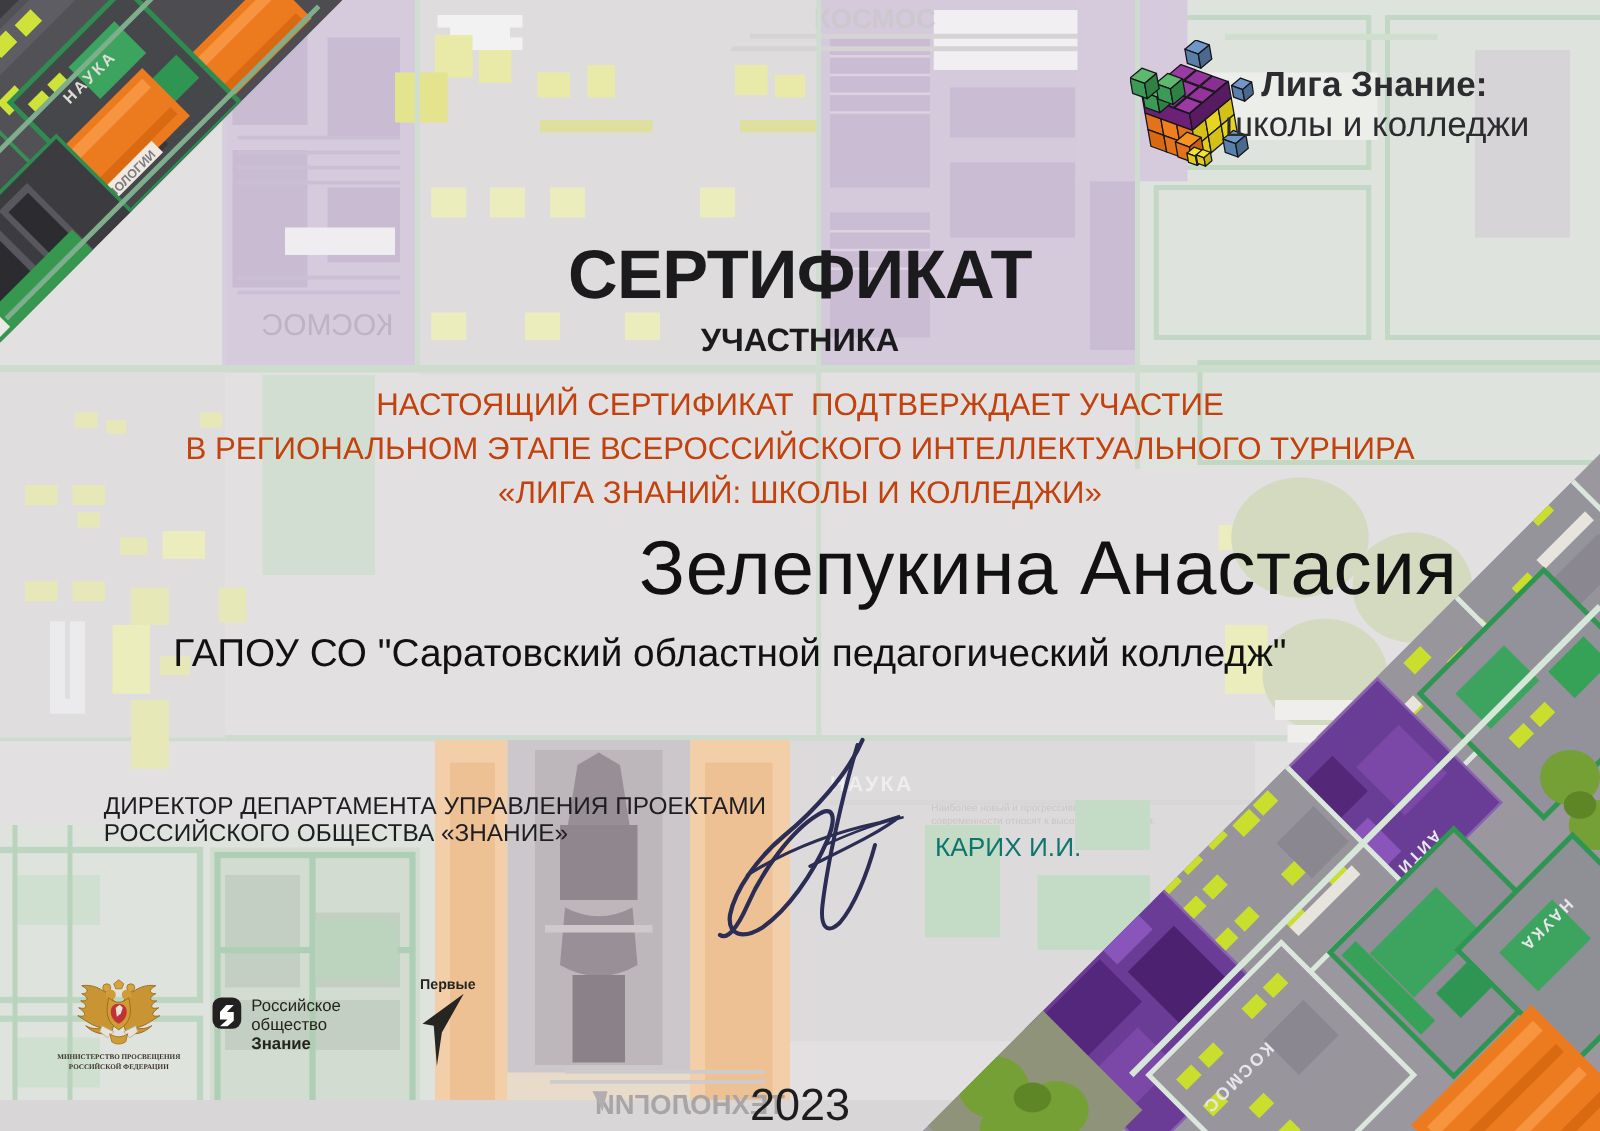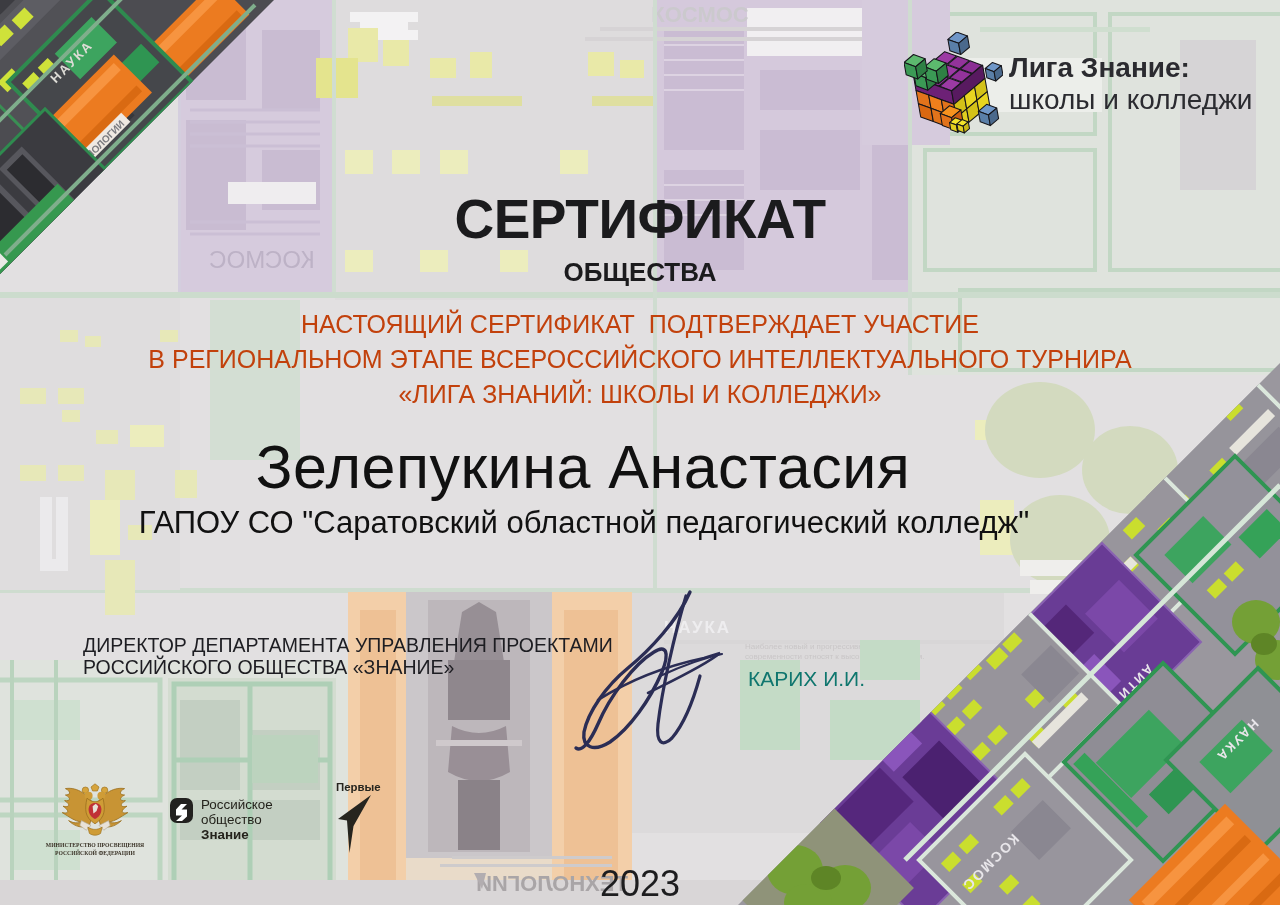--- a/index.html
+++ b/index.html
@@ -511,33 +511,33 @@
       <polygon points="66.4,103.3 77.7,109.8 77.7,122.9 66.4,116.4" fill="#e0cd1f" stroke="#15151a" stroke-width="2.0" stroke-linejoin="round"></polygon>
       <polygon points="77.7,109.8 88.9,103.3 88.9,116.4 77.7,122.9" fill="#c7b514" stroke="#15151a" stroke-width="2.0" stroke-linejoin="round"></polygon>
       <polygon points="111.5,86.5 129.5,76.0 147.5,86.5 129.5,96.9" fill="#6f97c8" stroke="#15151a" stroke-width="2.0" stroke-linejoin="round"></polygon>
       <polygon points="111.5,86.5 129.5,96.9 129.5,117.7 111.5,107.2" fill="#5a7fa8" stroke="#15151a" stroke-width="2.0" stroke-linejoin="round"></polygon>
       <polygon points="129.5,96.9 147.5,86.5 147.5,107.2 129.5,117.7" fill="#4a698c" stroke="#15151a" stroke-width="2.0" stroke-linejoin="round"></polygon>
     </g>
   </svg>
 
 <div class="abs" style="left:1009px;top:52px;font-size:28px;font-weight:bold;color:#2b2b30;">Лига Знание:</div>
 
-<div class="abs" style="left:1009px;top:84px;font-size:28px;color:#2b2b30;">школы и колледжи</div>
+<div class="abs" style="left:980px;top:84px;font-size:28px;color:#2b2b30;">школы и колледжи</div>
 
 <div class="abs ctr" style="top:187px;font-size:55px;font-weight:bold;color:#1b1b1d;letter-spacing:-0.5px;">СЕРТИФИКАТ</div>
 
-<div class="abs ctr" style="top:257px;font-size:26px;font-weight:bold;color:#1b1b1d;letter-spacing:0px;">ОБЩЕСТВА</div>
+<div class="abs ctr" style="top:257px;font-size:26px;font-weight:bold;color:#1b1b1d;letter-spacing:0px;">УЧАСТНИКА</div>
 
 <div class="abs ctr" style="top:307px;font-size:25px;line-height:35px;color:#c2410c;">
 НАСТОЯЩИЙ СЕРТИФИКАТ&nbsp; ПОДТВЕРЖДАЕТ УЧАСТИЕ<br>
 В РЕГИОНАЛЬНОМ ЭТАПЕ ВСЕРОССИЙСКОГО ИНТЕЛЛЕКТУАЛЬНОГО ТУРНИРА<br>
 «ЛИГА ЗНАНИЙ: ШКОЛЫ И КОЛЛЕДЖИ»
 </div>
 
-<div class="abs" style="left:0px;top:432px;width:1166px;text-align:center;font-size:61px;color:#111;letter-spacing:0.5px;">Зелепукина Анастасия</div>
+<div class="abs" style="left:0px;top:419px;width:1166px;text-align:right;font-size:61px;color:#111;letter-spacing:0.5px;">Зелепукина Анастасия</div>
 
 <div class="abs" style="left:0px;top:505px;width:1168px;text-align:center;font-size:31px;color:#111;">ГАПОУ СО "Саратовский областной педагогический колледж"</div>
 
 <div class="abs" style="left:44px;top:634px;font-size:19.5px;line-height:22.3px;color:#1d1d22;margin-left:39px;">ДИРЕКТОР ДЕПАРТАМЕНТА УПРАВЛЕНИЯ ПРОЕКТАМИ<br>РОССИЙСКОГО ОБЩЕСТВА «ЗНАНИЕ»</div>
 
 <svg class="abs" width="170" height="175" viewBox="0 0 170 175" style="left:570px;top:582px">
   <g id="SIGN" fill="none" stroke="#2b2d55" stroke-linecap="round">
 
     <path d="M120 10 C108 38 80 68 58 86 C36 104 18 130 14 150 C12 166 24 170 40 160 C60 146 80 118 92 90 C100 70 96 62 84 70 C64 82 40 114 28 142 C20 160 12 170 6 166" stroke-width="3.4"></path>
 

